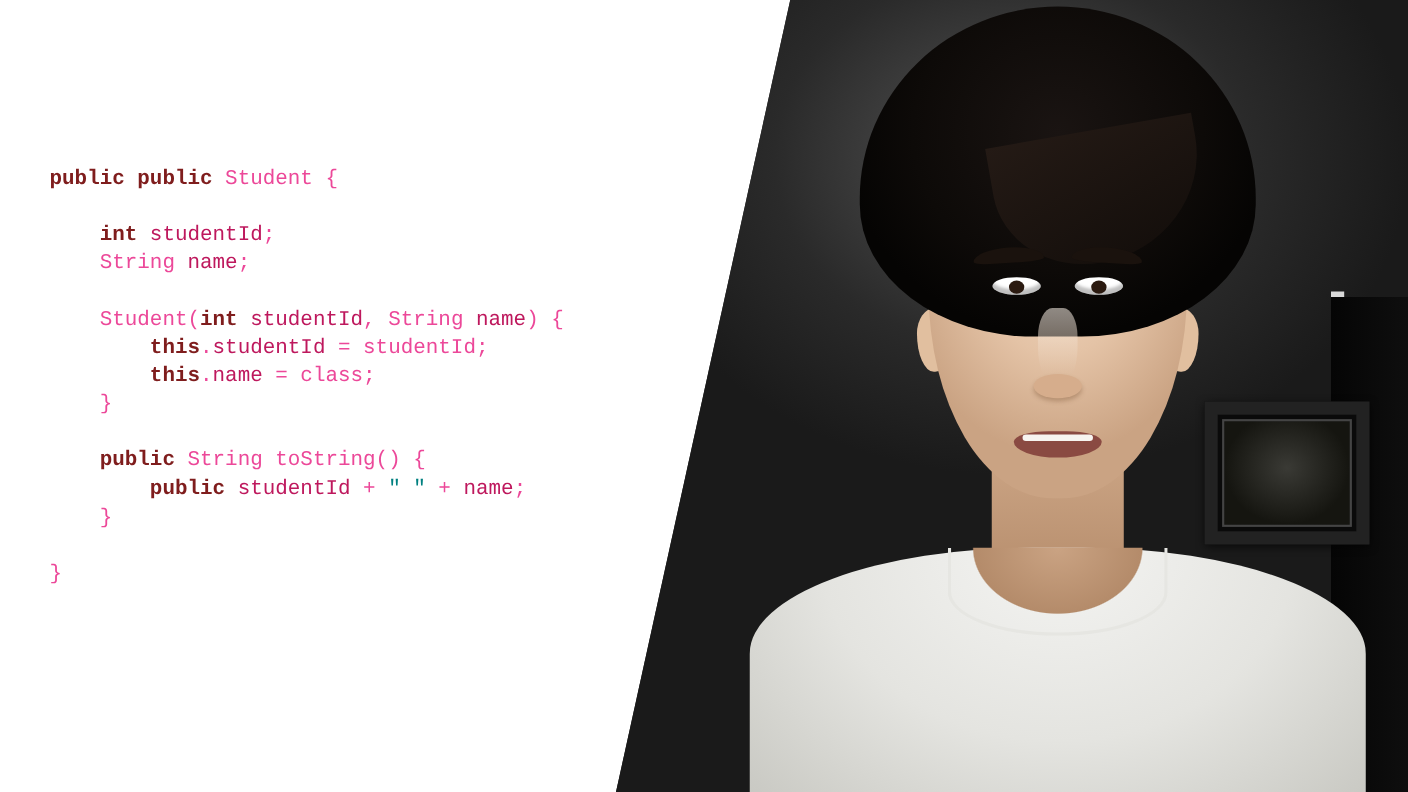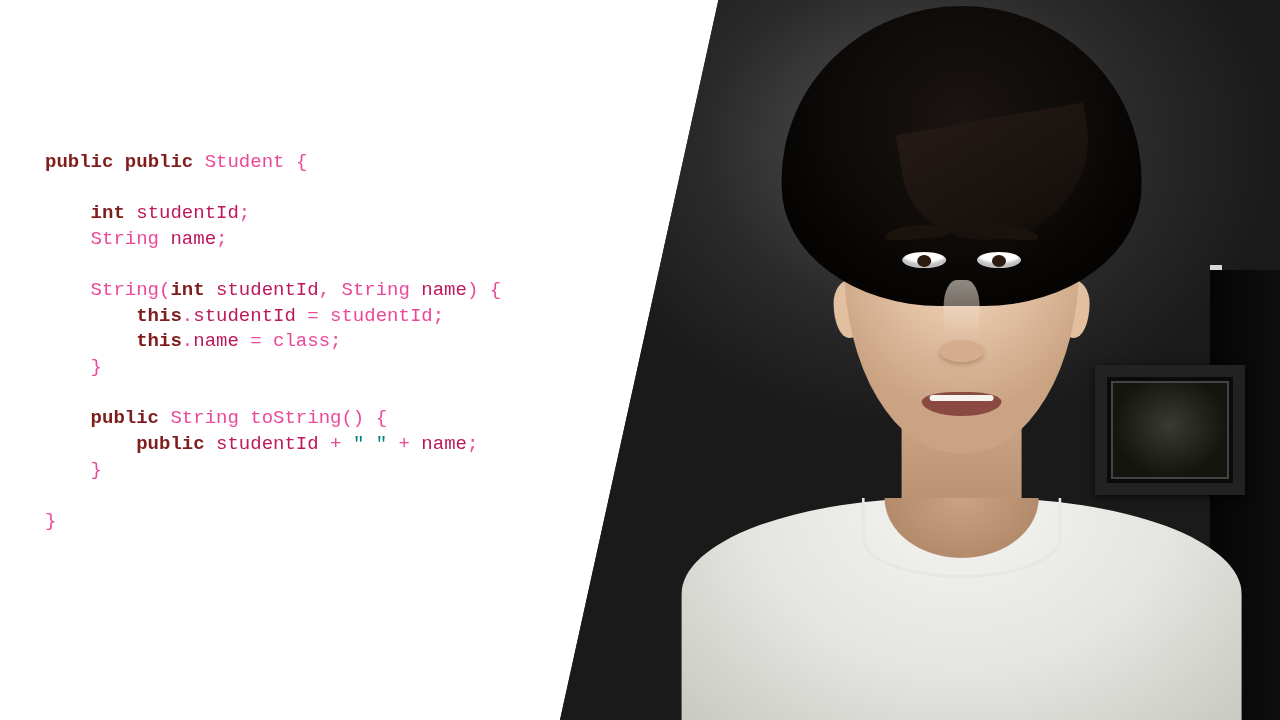--- a/index.html
+++ b/index.html
@@ -203,21 +203,21 @@
   </style>
 </head>
 <body>
 
 <div class="left-pane">
   <div class="code-block"><span class="kw">public</span><span> </span><span class="kw">public</span><span> </span><span class="plain">Student</span><span class="plain"> {</span>
 <span></span>
 <span>    </span><span class="kw">int</span><span class="ident"> studentId</span><span class="plain">;</span>
 <span>    </span><span class="plain">String </span><span class="ident">name</span><span class="plain">;</span>
 <span></span>
-<span>    </span><span class="plain">String(</span><span class="kw">int</span><span class="ident"> studentId</span><span class="plain">, String </span><span class="ident">name</span><span class="plain">) {</span>
+<span>    </span><span class="plain">Student(</span><span class="kw">int</span><span class="ident"> studentId</span><span class="plain">, String </span><span class="ident">name</span><span class="plain">) {</span>
 <span>        </span><span class="kw">this</span><span class="plain">.</span><span class="ident">studentId</span><span class="plain"> = studentId;</span>
 <span>        </span><span class="kw">this</span><span class="plain">.</span><span class="ident">name</span><span class="plain"> = class;</span>
 <span class="plain">    }</span>
 <span></span>
 <span>    </span><span class="kw">public</span><span class="plain"> String </span><span class="plain">toString</span><span class="plain">() {</span>
 <span>        </span><span class="kw">public</span><span class="ident"> studentId</span><span class="plain"> + </span><span class="str">" "</span><span class="plain"> + </span><span class="ident">name</span><span class="plain">;</span>
 <span class="plain">    }</span>
 <span></span>
 <span class="plain">}</span></div>
 </div>

